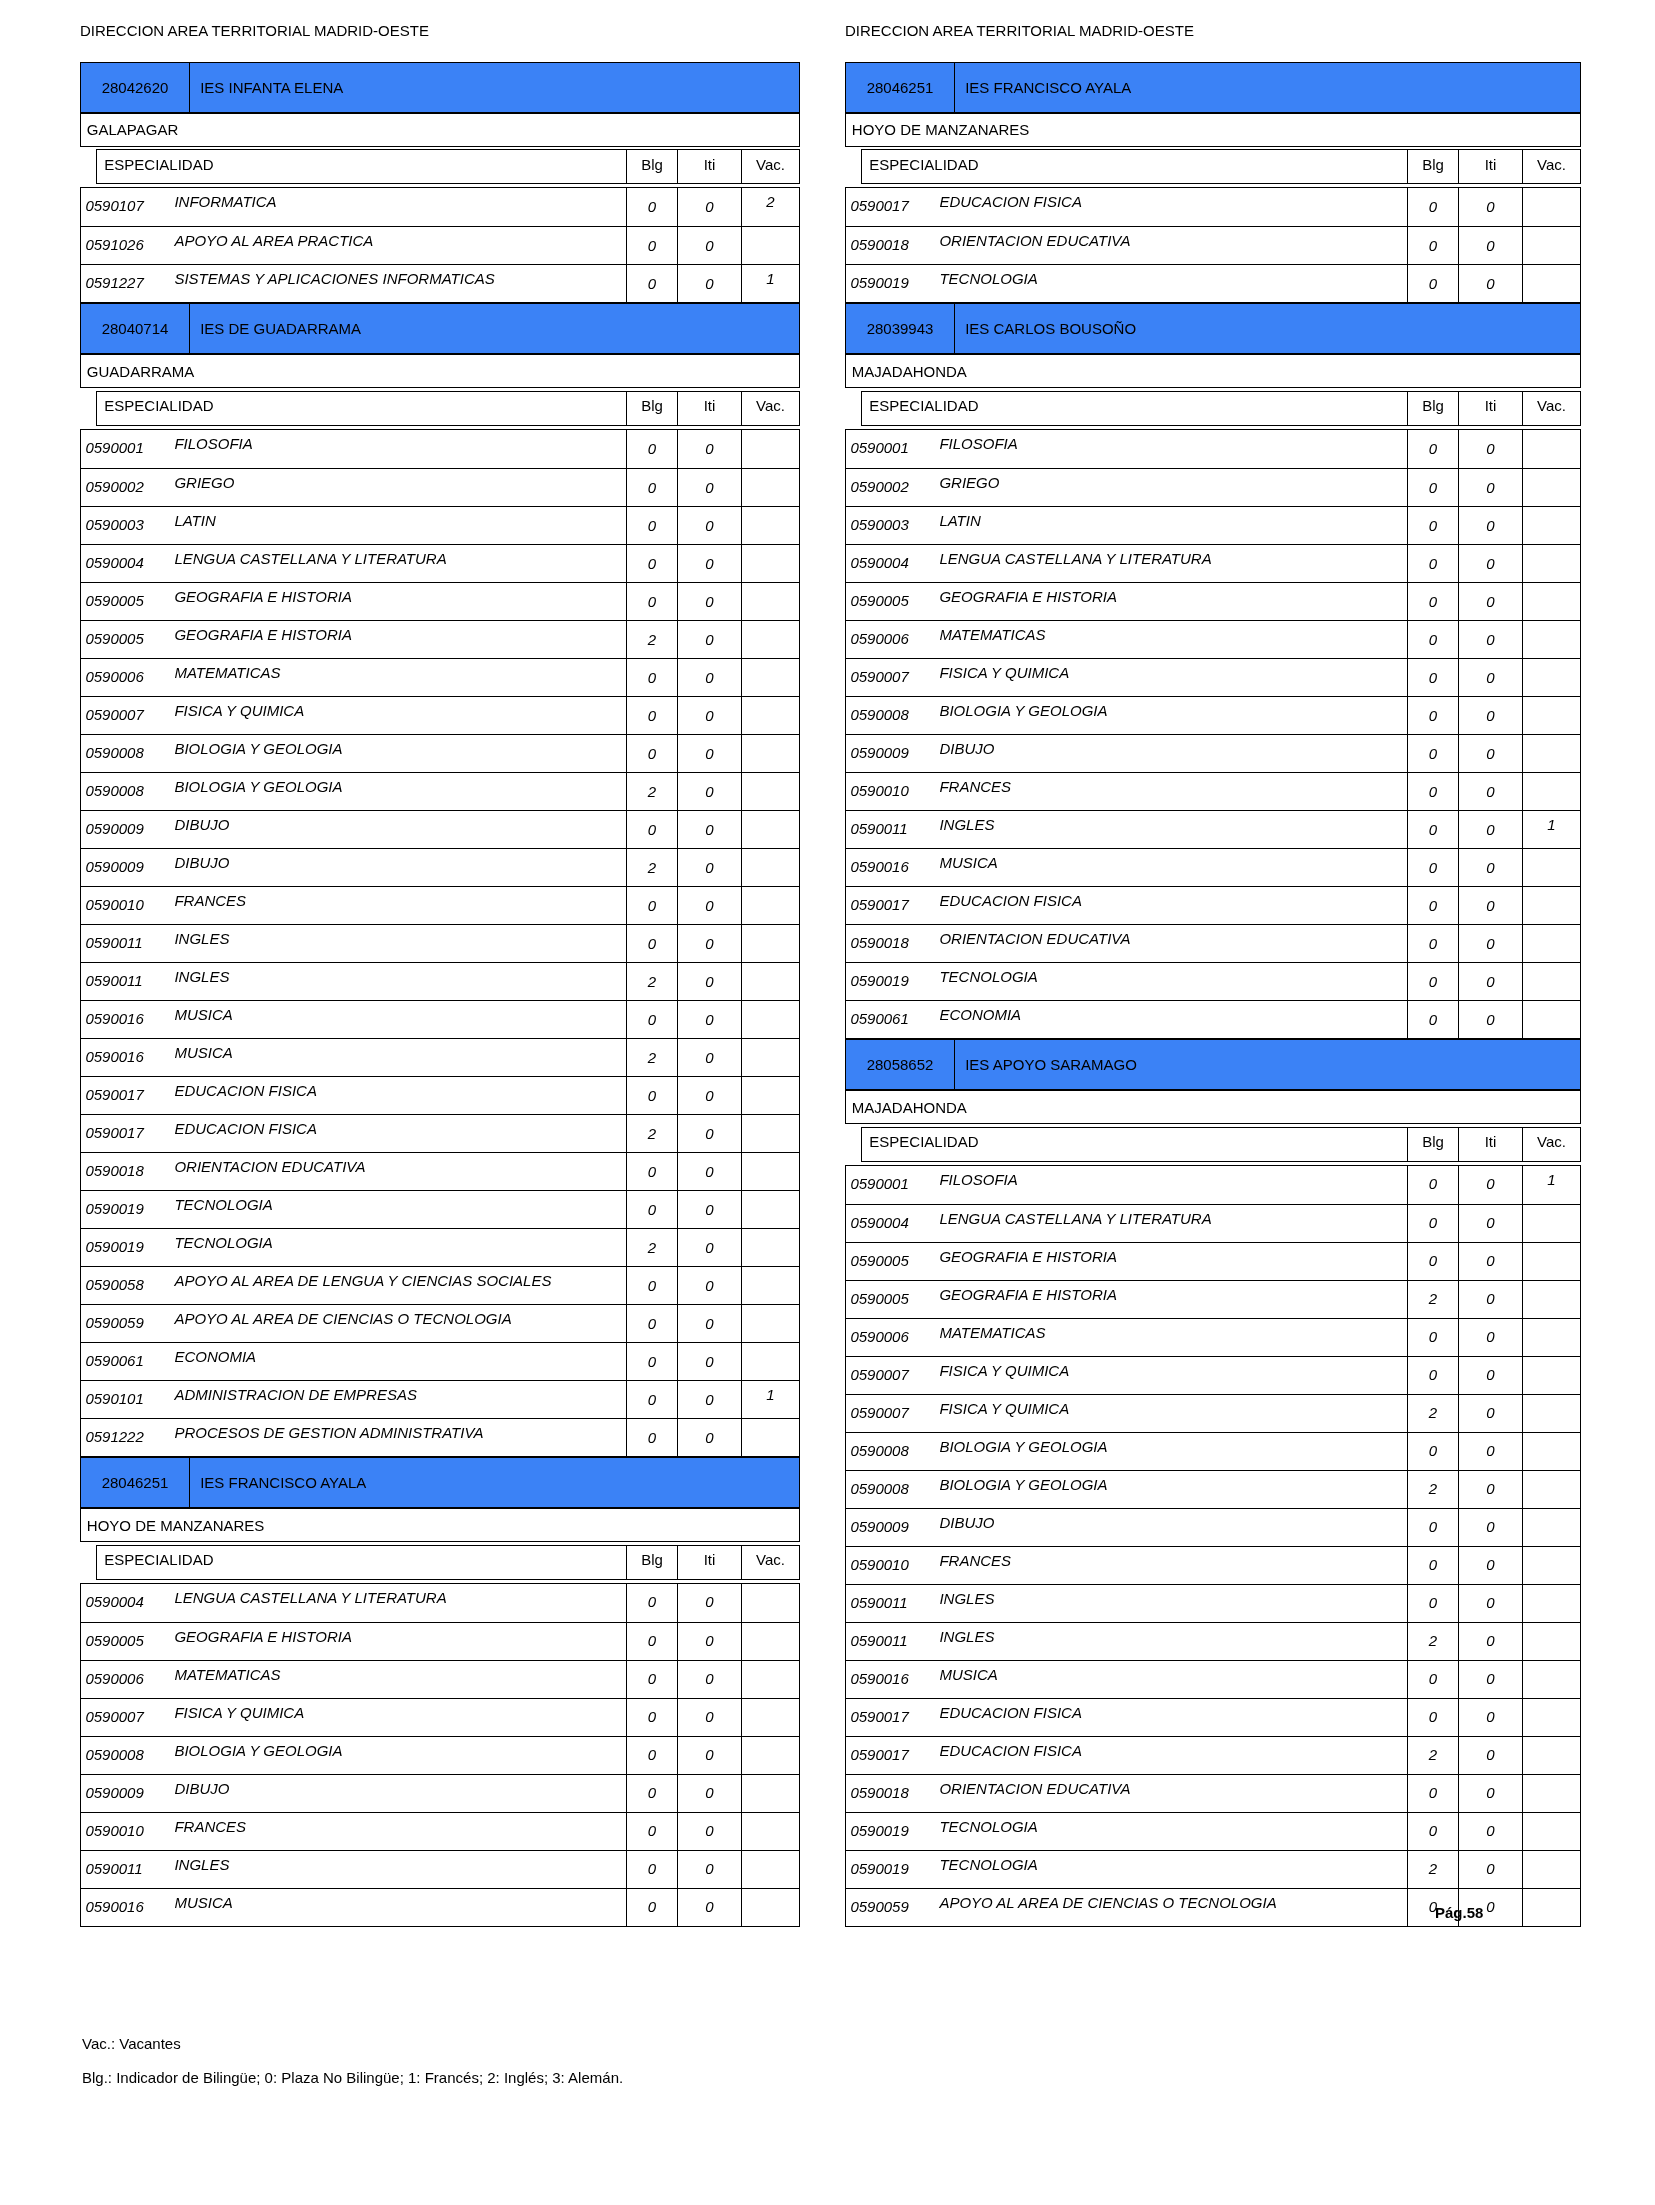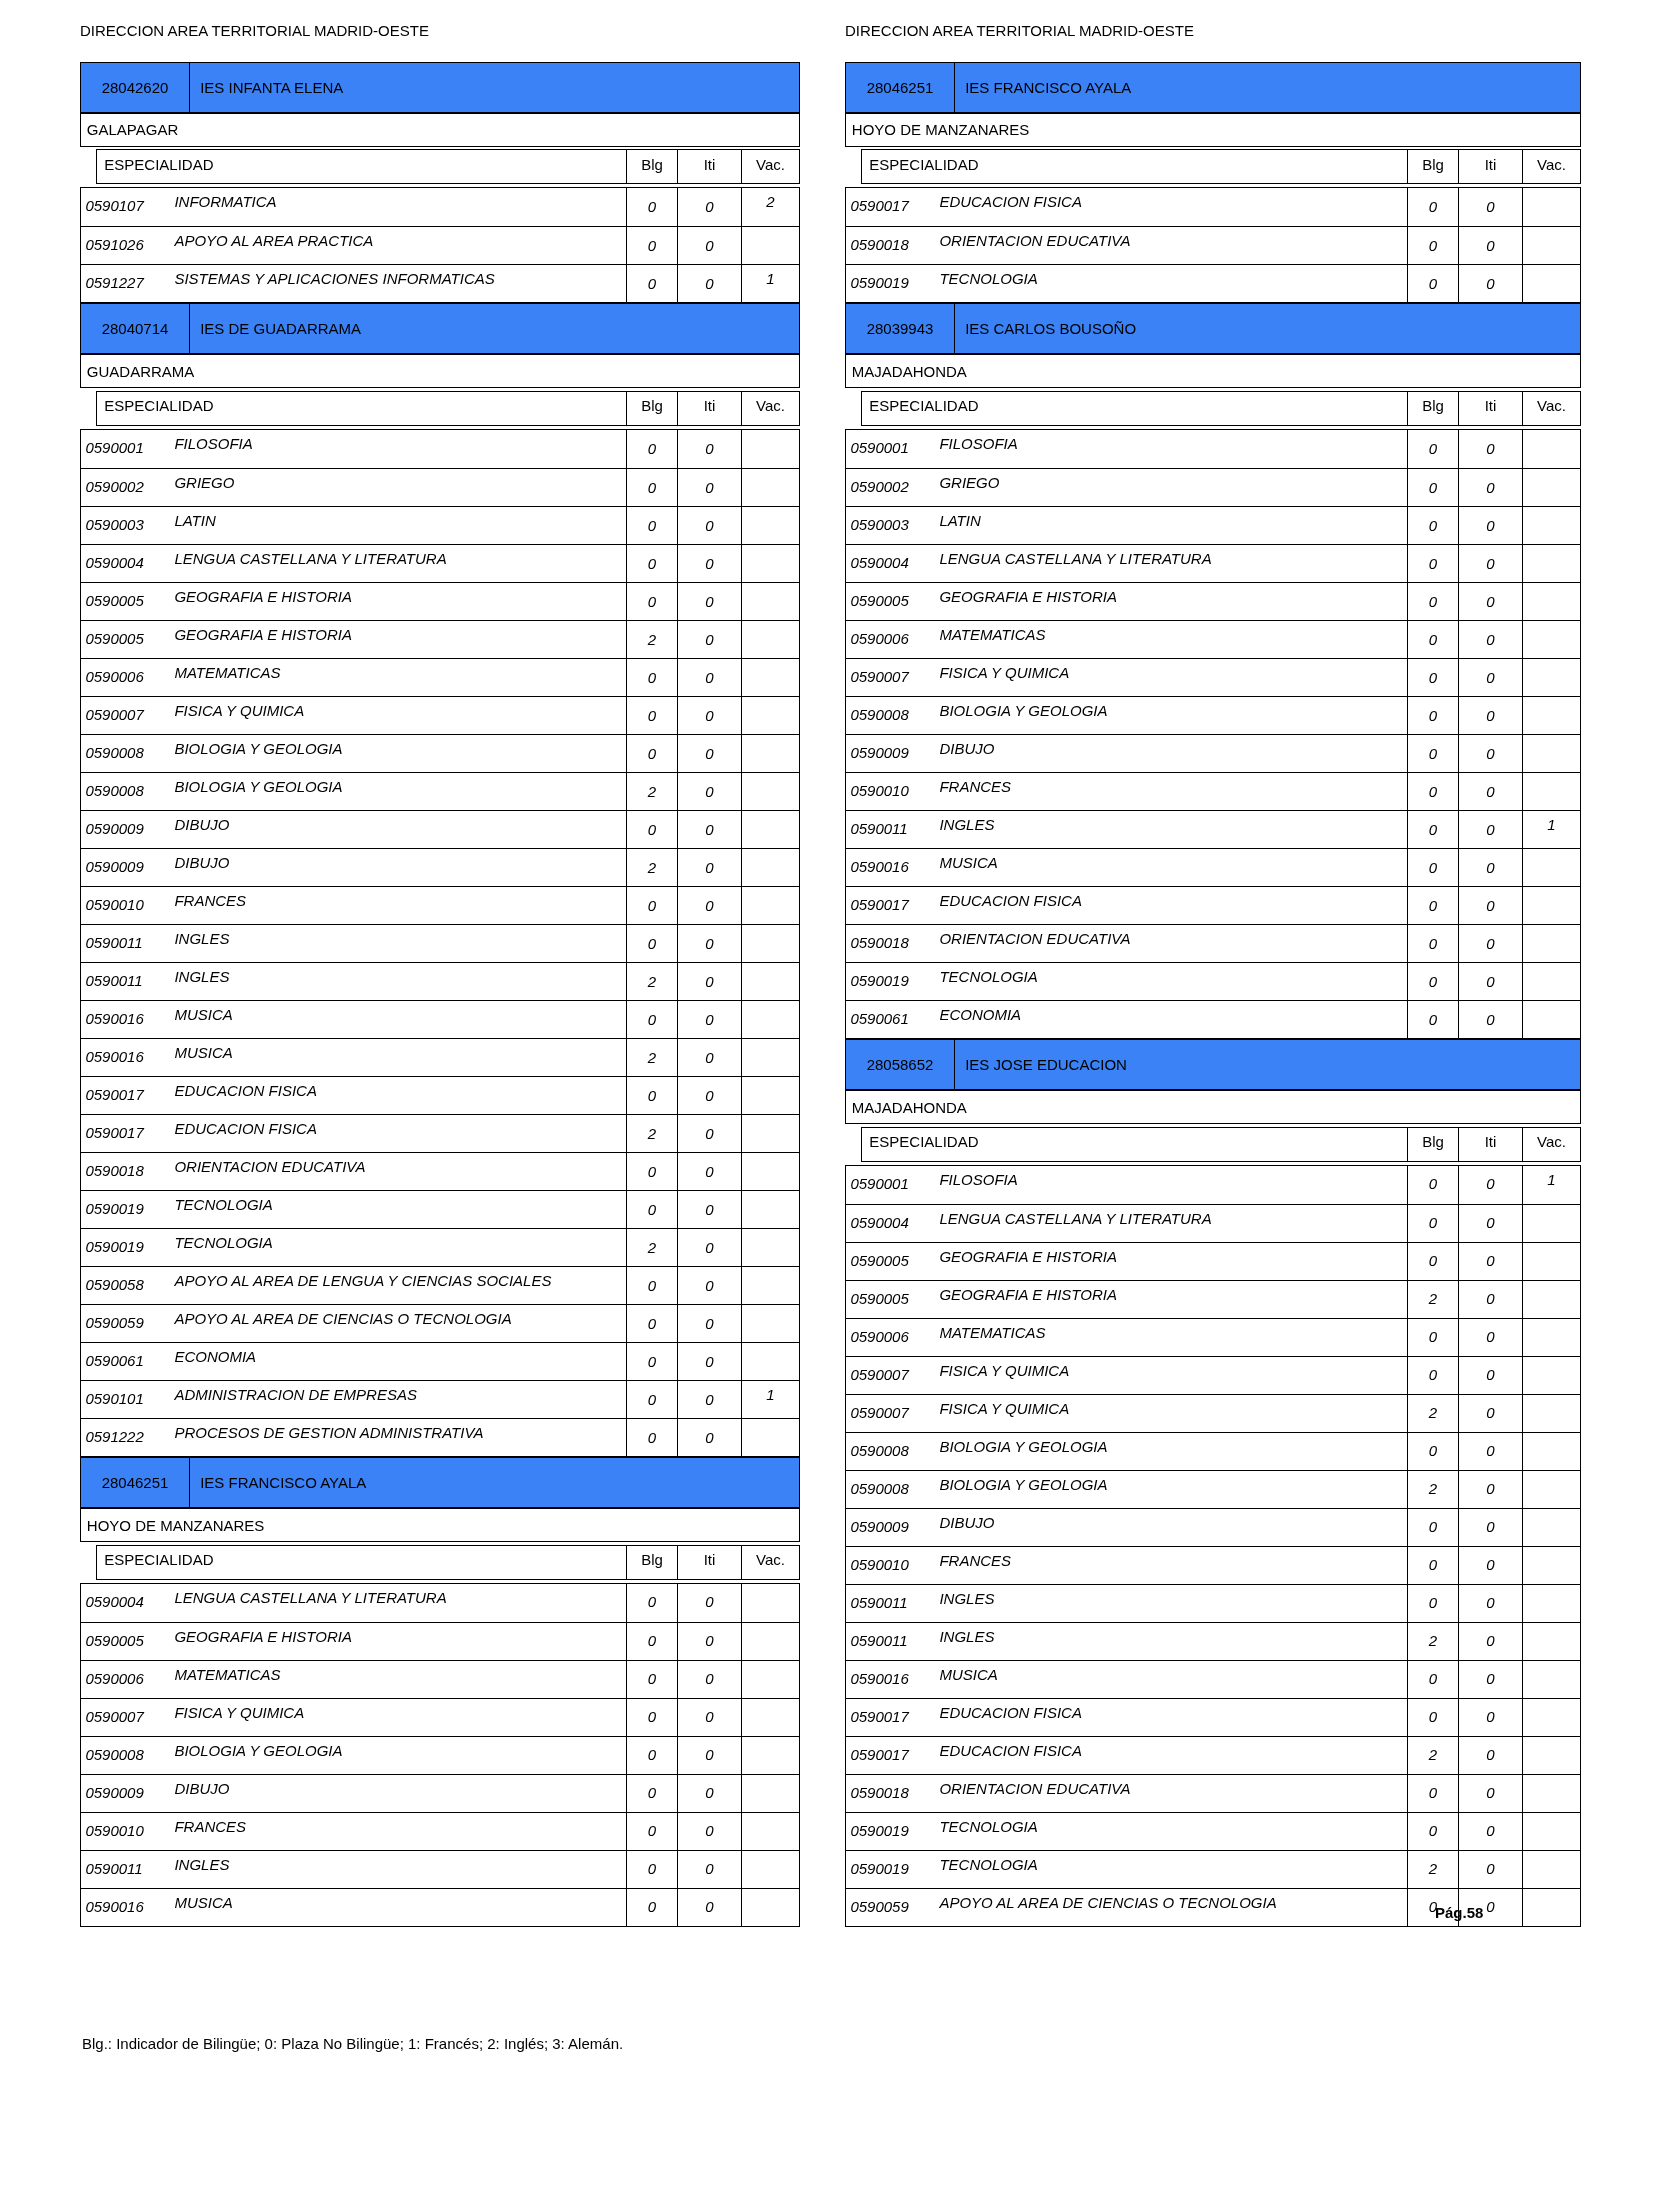--- a/index.html
+++ b/index.html
@@ -723,21 +723,21 @@
     <div class="cell-blg">0</div>
     <div class="cell-iti">0</div>
     <div class="cell-vac"></div>
   </div>
 </div>
   </div>
 
   <div class="block">
     <div class="school-box">
       <div class="school-code">28058652</div>
-      <div class="school-name">IES JOSE EDUCACION</div>
+      <div class="school-name">IES APOYO SARAMAGO</div>
     </div>
     <div class="muni-box">
       <span>MAJADAHONDA</span>
     </div>
     <div class="spec-header">
       <div class="h-spec">ESPECIALIDAD</div>
       <div class="h-blg">Blg</div>
       <div class="h-iti">Iti</div>
       <div class="h-vac">Vac.</div>
     </div>
@@ -939,17 +939,18 @@
     </div>
     <div class="cell-blg">0</div>
     <div class="cell-iti">0</div>
     <div class="cell-vac"></div>
   </div>
 </div>
   </div>
 </div>
 
   <div class="footer">
+    <div>Vac.: Vacantes</div>
     <div>Blg.: Indicador de Bilingüe; 0: Plaza No Bilingüe; 1: Francés; 2: Inglés; 3: Alemán.</div>
   </div>
   <div class="page-number">Pág.58</div>
 </div>
 
 
 </body></html>

